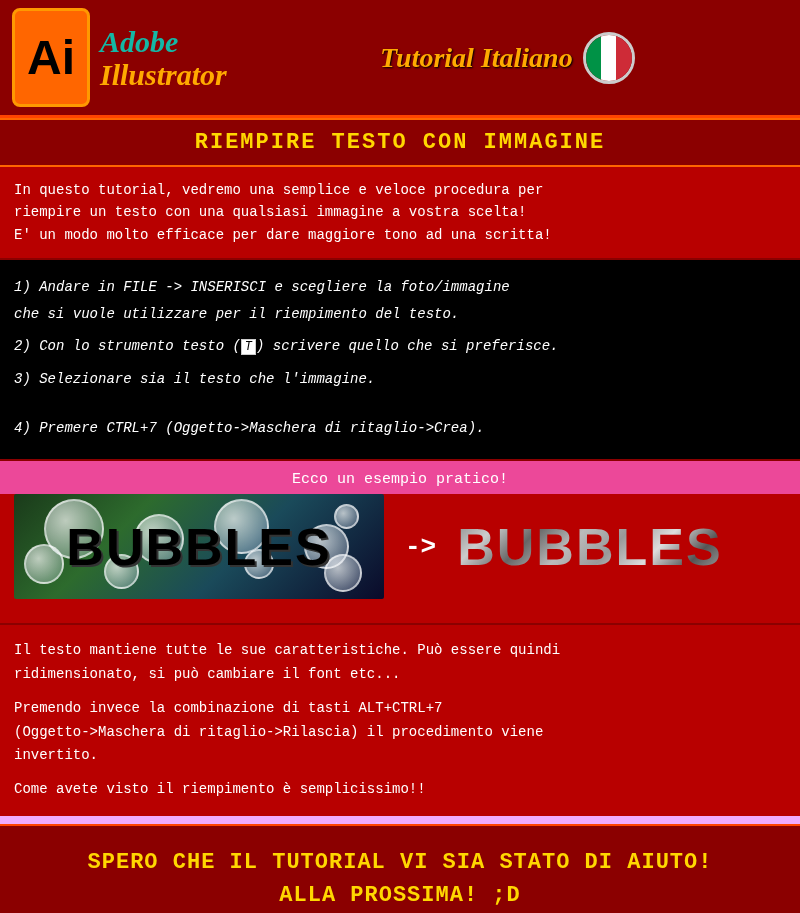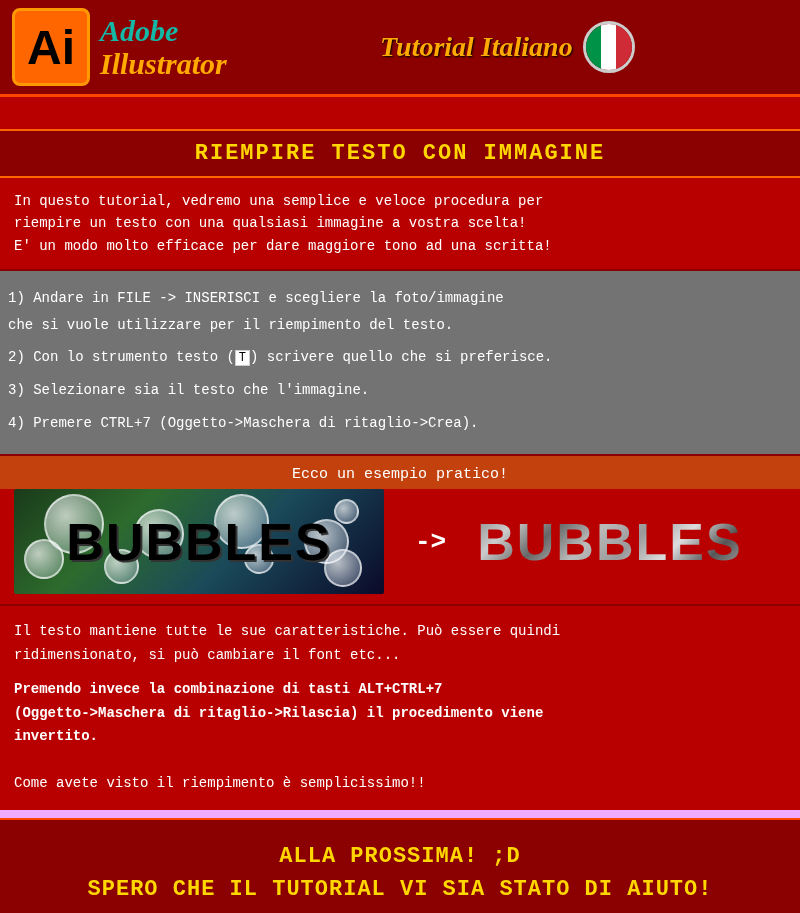--- a/index.html
+++ b/index.html
@@ -13,21 +13,21 @@
     
     .header {
       background: #8b0000;
       display: flex;
       align-items: center;
       padding: 8px 12px;
       border-bottom: 3px solid #ff4400;
     }
     .ai-logo {
       width: 78px;
-      height: 78px;
+      height: 99px;
       background: #ff6600;
       border: 3px solid #ff9900;
       border-radius: 8px;
       display: flex;
       align-items: center;
       justify-content: center;
       font-size: 48px;
       font-weight: bold;
       color: #000;
       font-family: Arial, sans-serif;
@@ -86,67 +86,67 @@
       background: #8b0000;
       text-align: center;
       padding: 10px 8px;
       font-size: 22px;
       font-weight: bold;
       color: #ffd700;
       letter-spacing: 2px;
       text-transform: uppercase;
       border-top: 2px solid #ff6600;
       border-bottom: 2px solid #ff6600;
-      margin-top: 32px;
     }
 
     
     .intro-block {
       background: #b80000;
       padding: 12px 14px;
       font-size: 14px;
       line-height: 1.6;
       color: #fff;
       border-bottom: 2px solid #8b0000;
     }
 
     
     .steps-block {
-      background: #737373;
-      padding: 14px 8px;
+      background: #000000;
+      padding: 14px 14px;
       font-size: 14px;
       line-height: 1.9;
       color: #fff;
       border-bottom: 2px solid #8b0000;
+      font-style: italic;
     }
     .step-line {
       margin-bottom: 4px;
     }
     .step-line .kbd {
       background: #fff;
       color: #000;
       padding: 0 3px;
       border: 1px solid #ccc;
       font-size: 12px;
     }
 
     
     .example-label {
       text-align: center;
       padding: 10px 0 6px;
       font-size: 15px;
       color: #fff;
-      background: #c2410c;
+      background: #ec4899;
     }
     .example-visual {
       display: flex;
       align-items: center;
-      padding: 0 14px 10px;
+      padding: 0 14px 24px;
       background: #b80000;
-      gap: 31px;
+      gap: 21px;
       border-bottom: 2px solid #8b0000;
     }
     .bubbles-img {
       width: 370px;
       height: 105px;
       background: linear-gradient(135deg, #1a3a1a 0%, #2d6b2d 30%, #1a4a5a 60%, #0a0a2a 100%);
       position: relative;
       overflow: hidden;
       border-radius: 2px;
       flex-shrink: 0;
@@ -246,21 +246,21 @@
   <div class="step-line">
     <span style="white-space: pre-line;">1) Andare in FILE -&gt; INSERISCI e scegliere la foto/immagine
 che si vuole utilizzare per il riempimento del testo.</span>
   </div>
   <div class="step-line" style="margin-top:6px;">
     <span>2) Con lo strumento testo (<span class="kbd">T</span>) scrivere quello che si preferisce.</span>
   </div>
   <div class="step-line" style="margin-top:6px;">
     <span>3) Selezionare sia il testo che l'immagine.</span>
   </div>
-  <div class="step-line" style="margin-top:6px;">
+  <div class="step-line" style="margin-top:22px;">
     <span>4) Premere CTRL+7  (Oggetto-&gt;Maschera di ritaglio-&gt;Crea).</span>
   </div>
 </div>
 
 <div class="example-label">Ecco un esempio pratico!</div>
 
 <div class="example-visual">
 
   <div class="bubbles-img">
 
@@ -281,22 +281,22 @@
   </div>
 
   <div>
     <span class="bubbles-result-text">BUBBLES</span>
   </div>
 </div>
 
 <div class="info-block">
   <div style="white-space: pre-line; margin-bottom: 10px;">Il testo mantiene tutte le sue caratteristiche. Può essere quindi
 ridimensionato, si può cambiare il font etc...</div>
-  <div style="white-space: pre-line; margin-bottom: 23px; font-weight: bold;">Premendo invece la  combinazione di tasti ALT+CTRL+7
+  <div style="white-space: pre-line; margin-bottom: 10px;">Premendo invece la  combinazione di tasti ALT+CTRL+7
 (Oggetto-&gt;Maschera di ritaglio-&gt;Rilascia) il procedimento viene
 invertito.</div>
   <div>Come avete visto il riempimento è semplicissimo!!</div>
 </div>
 
 <div class="footer-block">
+  <div>SPERO CHE IL TUTORIAL VI SIA STATO DI AIUTO!</div>
   <div>ALLA PROSSIMA! ;D</div>
-  <div>SPERO CHE IL TUTORIAL VI SIA STATO DI AIUTO!</div>
 </div>
 
 </body></html>

